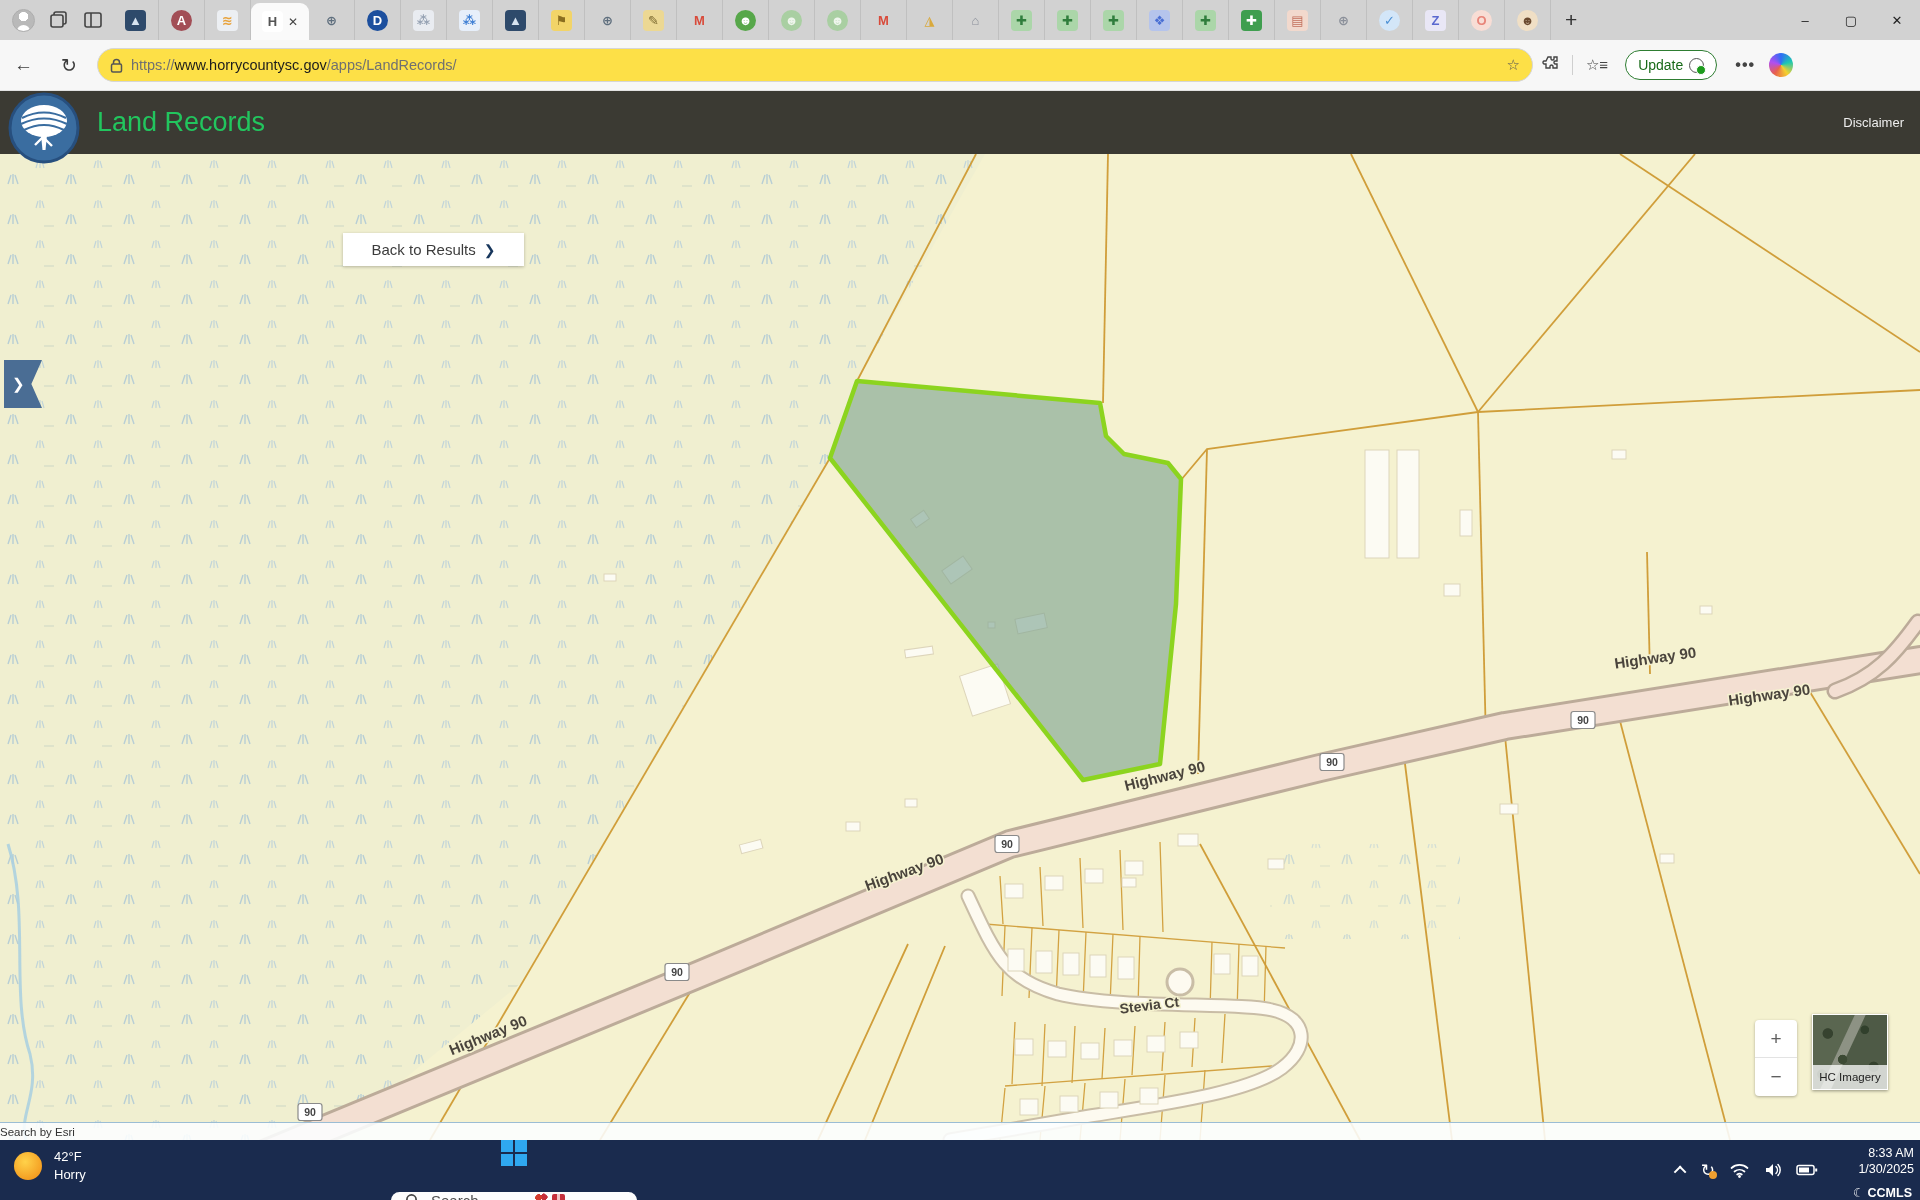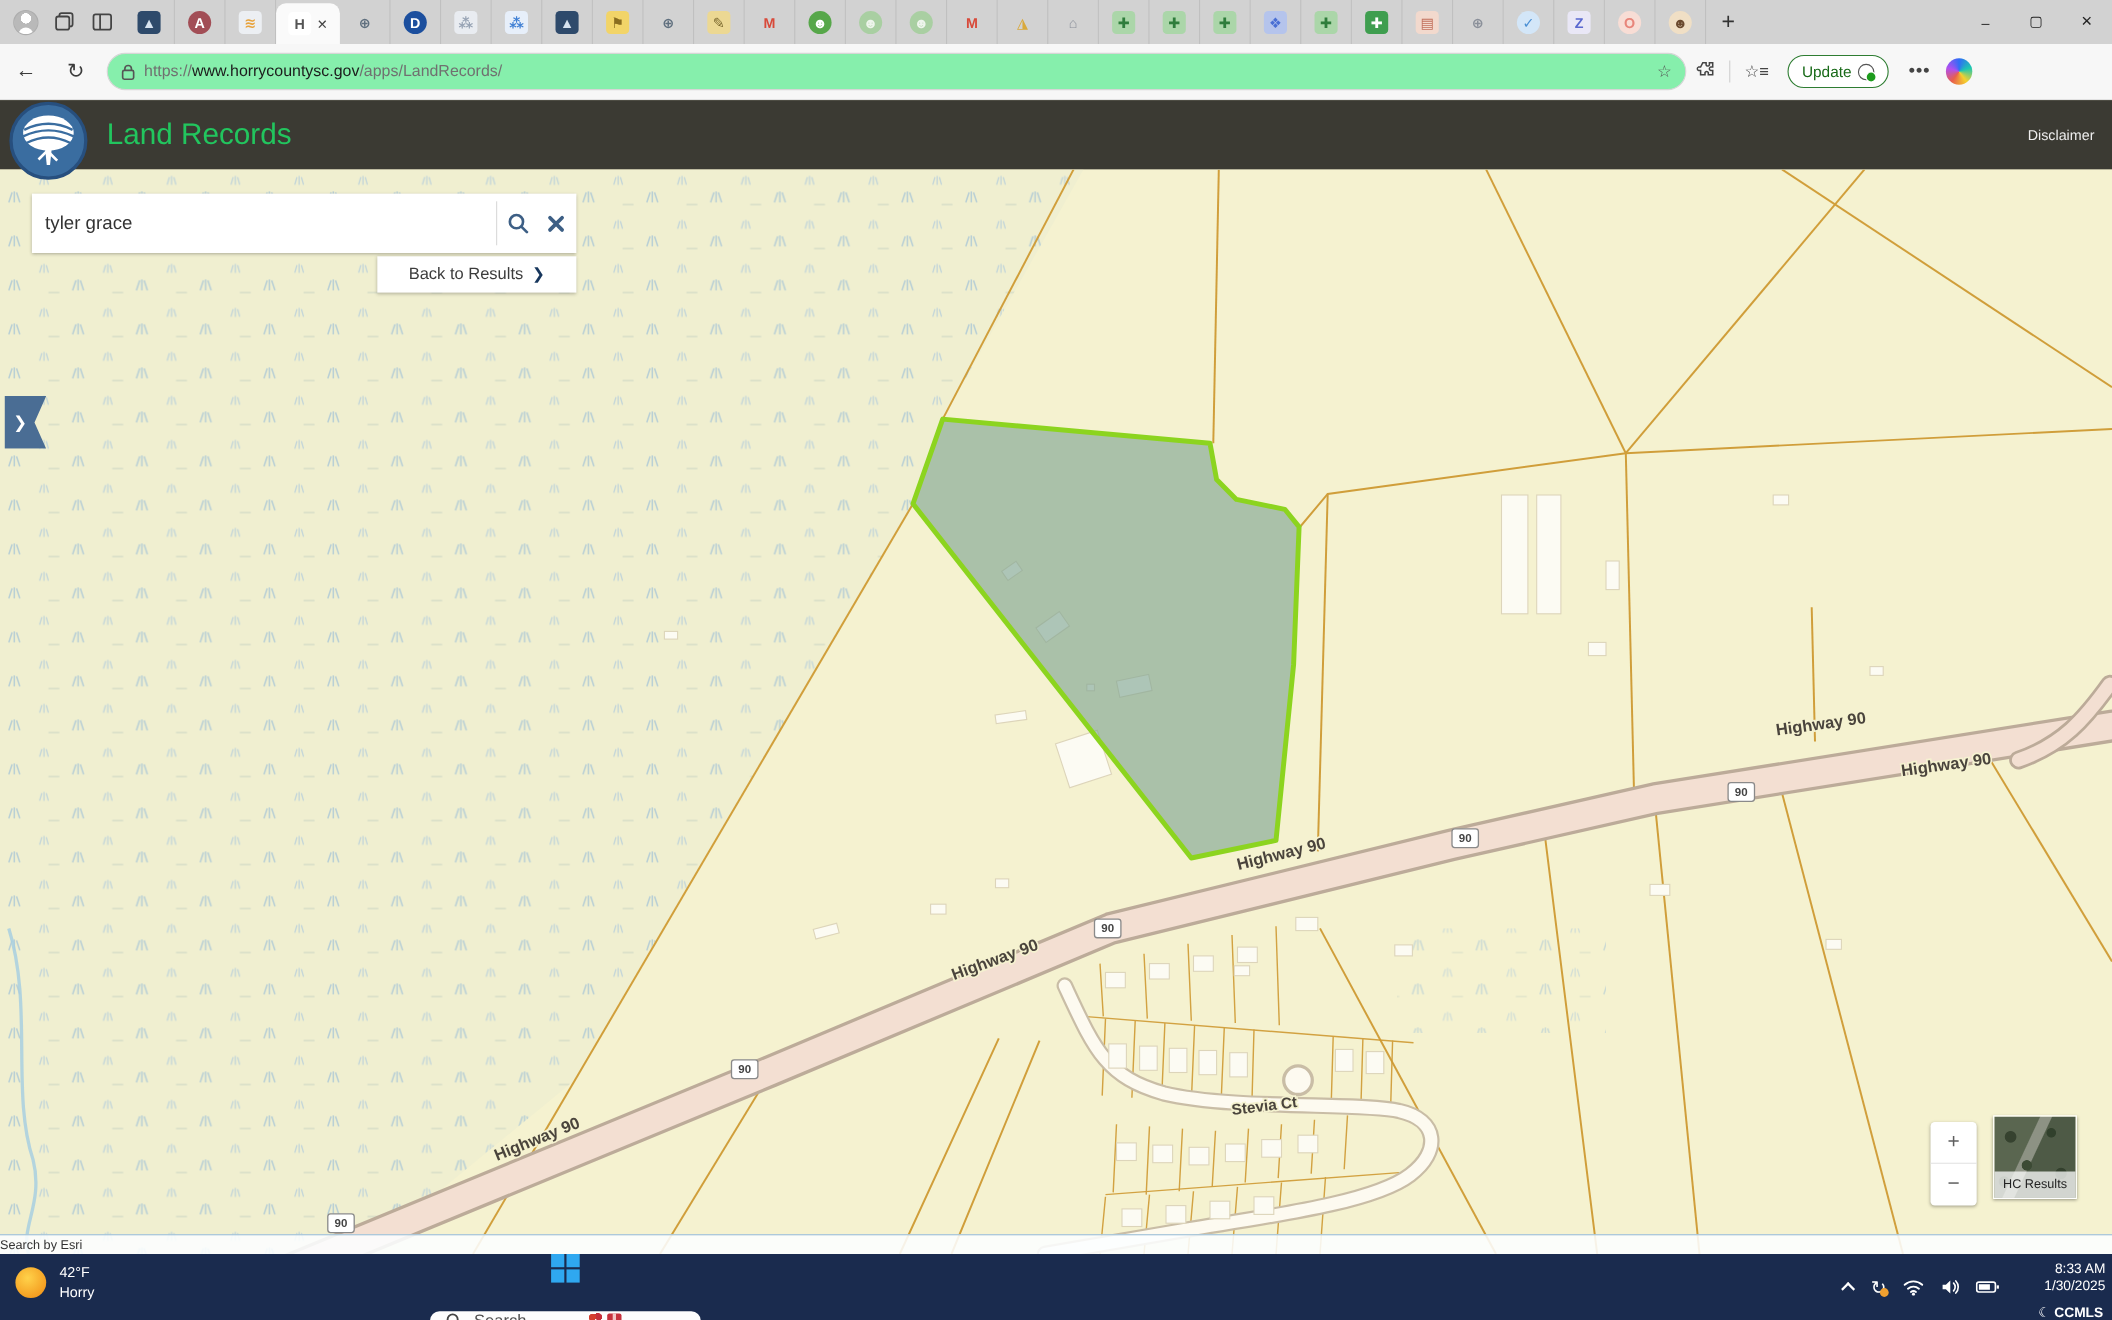--- a/index.html
+++ b/index.html
@@ -16,21 +16,21 @@
   .fav{width:21px;height:21px;border-radius:4px;display:flex;align-items:center;justify-content:center;font-size:13px;font-weight:bold;line-height:1;}
   .tab.active{width:58px;background:#fafafa;border-radius:9px 9px 0 0;border-right:none;margin-top:3px;gap:5px;}
   .tabclose{font-size:12px;color:#444;}
   .newtab{font-size:21px;color:#333;padding:0 14px;}
   .wincontrols{margin-left:auto;display:flex;height:100%;}
   .wc{width:46px;height:100%;display:flex;align-items:center;justify-content:center;font-size:13px;color:#222;}
 
   
   .toolbar{position:absolute;left:0;top:40px;width:1920px;height:51px;background:#f7f7f7;display:flex;align-items:center;border-bottom:1px solid #e2e2e2;}
   .navbtn{font-size:19px;color:#3c3c3c;padding:0 14px;}
-  .addr{height:34px;width:1436px;margin-left:6px;border-radius:17px;background:#86efac;border:1px solid #d6d6d6;display:flex;align-items:center;padding:0 12px;}
+  .addr{height:34px;width:1436px;margin-left:6px;border-radius:17px;background:#fde047;border:1px solid #d6d6d6;display:flex;align-items:center;padding:0 12px;}
   .addr .url{font-size:14.5px;margin-left:8px;white-space:nowrap;}
   .url .dim{color:#707070;} .url .strong{color:#1c1c1c;}
   .addr .star{margin-left:auto;font-size:15px;color:#555;}
   .tbicon{font-size:15px;color:#444;padding:0 9px;}
   .sep{width:1px;height:20px;background:#cfcfcf;margin:0 4px;}
   .updatebtn{height:30px;border:1.5px solid #2e7d32;border-radius:16px;display:flex;align-items:center;gap:6px;padding:0 12px;margin:0 8px;background:#fff;}
   .updatebtn span{color:#186a18;font-size:14px;}
   .upd-ico{width:15px;height:15px;border:1.6px solid #555;border-radius:50%;position:relative;}
   .upd-ico::after{content:"";position:absolute;right:-3px;bottom:-3px;width:8px;height:8px;border-radius:50%;background:#1d9b1d;border:1.5px solid #fff;}
   .dots{font-size:16px;letter-spacing:1px;color:#444;padding:0 10px;font-weight:bold;}
@@ -401,50 +401,35 @@
             <rect x="-12" y="-8.5" width="24" height="17" rx="2.5" fill="#fff" stroke="#8a8a8a" stroke-width="1.2"></rect>
             <text text-anchor="middle" dy="3.5" font-size="10.5" fill="#444" font-weight="bold">90</text>
           </g>
         <g transform="translate(1583,566)">
             <rect x="-12" y="-8.5" width="24" height="17" rx="2.5" fill="#fff" stroke="#8a8a8a" stroke-width="1.2"></rect>
             <text text-anchor="middle" dy="3.5" font-size="10.5" fill="#444" font-weight="bold">90</text>
           </g>
       </g>
     </svg>
 
-    <div class="searchbox">
-      <input type="text" value="tyler grace" style="">
-      <span class="sb-sep"></span>
-      <span class="sb-btn">
-        <svg width="22" height="22" viewBox="0 0 22 22">
-            <circle cx="9.5" cy="9.5" r="6" fill="none" stroke="#3d5f85" stroke-width="2.4"></circle>
-            <line x1="14" y1="14" x2="19" y2="19" stroke="#3d5f85" stroke-width="2.4" stroke-linecap="round"></line>
-          </svg>
-      </span>
-      <span class="sb-btn" style="width:30px;margin-right:4px;">
-        <svg width="17" height="17" viewBox="0 0 17 17">
-            <path d="M3,3 L14,14 M14,3 L3,14" stroke="#3d5f85" stroke-width="3.4" stroke-linecap="round"></path>
-          </svg>
-      </span>
-    </div>
     <div class="backresults">
       <span>Back to Results</span>
       <b>❯</b>
     </div>
 
     <div class="sidetoggle">
       <b>❯</b>
     </div>
 
     <div class="zoomctl">
       <div class="zbtn">+</div>
       <div class="zbtn">−</div>
     </div>
     <div class="basemap">
-      <div class="bm-label">HC Results</div>
+      <div class="bm-label">HC Imagery</div>
     </div>
 
     <div class="attribution">
       <span class="attr">Search by Esri</span>
     </div>
   </div>
 
   <div class="taskbar">
     <div class="weather">
       <span class="sun"></span>

